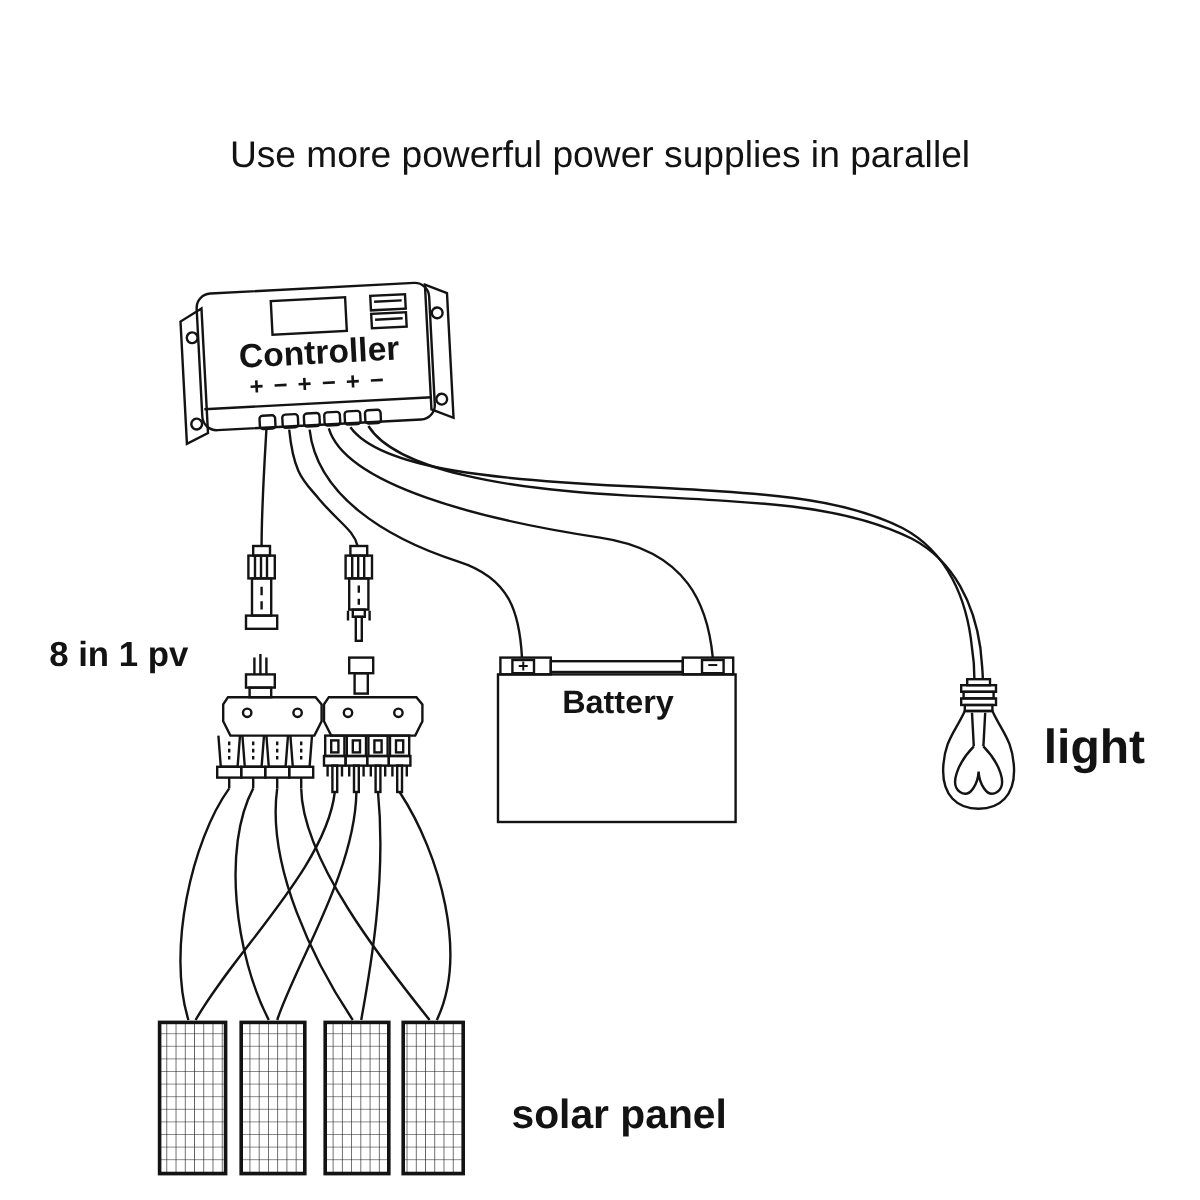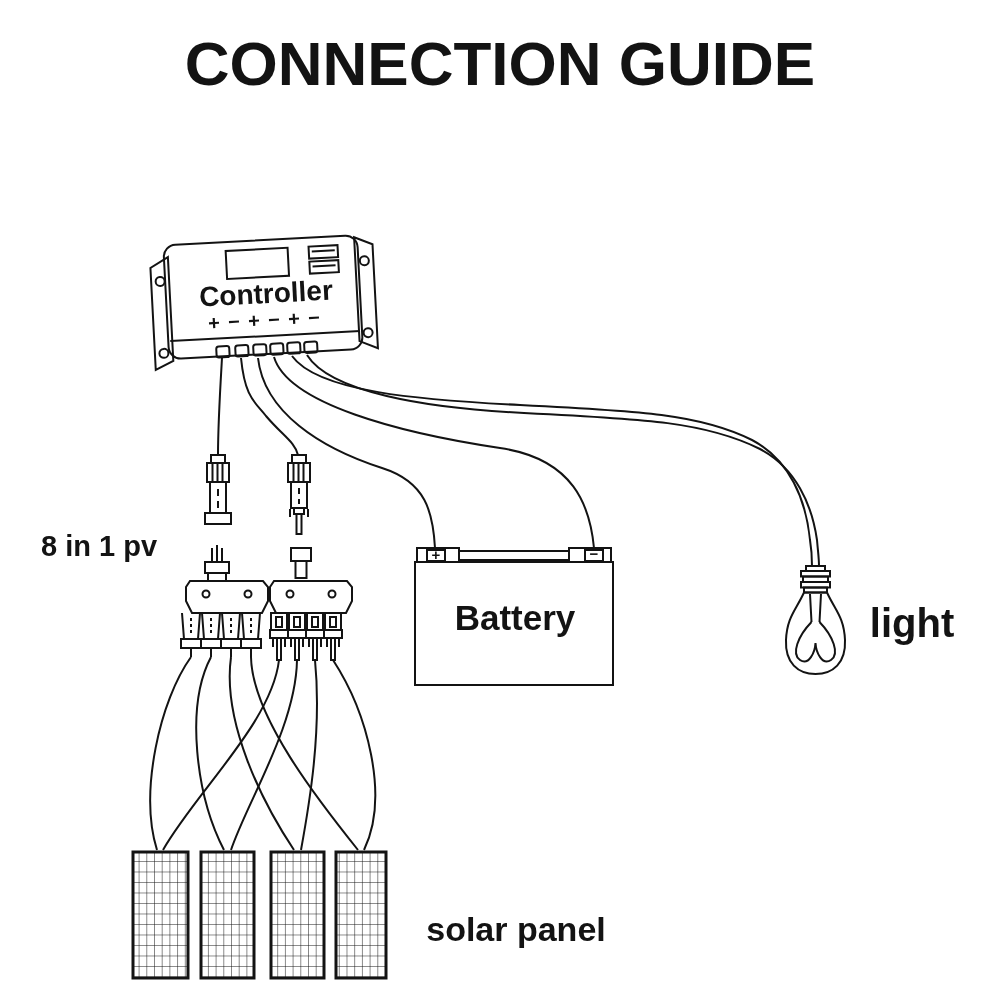--- a/index.html
+++ b/index.html
@@ -11,21 +11,21 @@
   .stage svg{position:absolute;left:0;top:0;}
   .label{position:absolute;font-weight:bold;text-align:center;color:#131313;line-height:1.08;}
   .title{left:0;top:31px;width:1000px;font-size:62px;letter-spacing:0px;}
   .subtitle{left:0;top:112px;width:1000px;font-size:31px;font-weight:normal;}
   .controller-label{left:186px;top:279px;width:160px;font-size:28px;transform:rotate(-3deg);}
   .terminal-labels{
     left:208px;top:310px;width:112px;font-size:20px;transform:rotate(-3deg);
     display:flex;justify-content:space-between;font-weight:bold;
   }
   .adapter-label{left:14px;top:530px;width:170px;font-size:29px;line-height:32px;}
-  .battery-label{left:414px;top:599px;width:202px;font-size:35px;}
+  .battery-label{left:414px;top:571px;width:202px;font-size:27px;}
   .light-label{left:856px;top:602px;width:112px;font-size:40px;}
   .solar-label{left:406px;top:911px;width:220px;font-size:34px;}
   .ink{stroke:#131313;fill:none;stroke-width:2;}
 </style>
 </head>
 <body>
 
 <div class="stage">
 
   <svg width="1000" height="1000" viewBox="0 0 1000 1000">
@@ -181,21 +181,21 @@
     </g>
 
     <g>
       <rect x="133" y="852" width="55" height="126" fill="url(#pvgrid)" stroke="#131313" stroke-width="3"></rect>
       <rect x="201" y="852" width="53" height="126" fill="url(#pvgrid)" stroke="#131313" stroke-width="3"></rect>
       <rect x="271" y="852" width="53" height="126" fill="url(#pvgrid)" stroke="#131313" stroke-width="3"></rect>
       <rect x="336" y="852" width="50" height="126" fill="url(#pvgrid)" stroke="#131313" stroke-width="3"></rect>
     </g>
   </svg>
 
-  <div class="label title">CONNECTION GUIDE</div>
+  <div class="label subtitle">Use more powerful power supplies in parallel</div>
   <div class="label controller-label">Controller</div>
   <div class="label terminal-labels">
     <span>+</span>
     <span>−</span>
     <span>+</span>
     <span>−</span>
     <span>+</span>
     <span>−</span>
   </div>
   <div class="label adapter-label">

